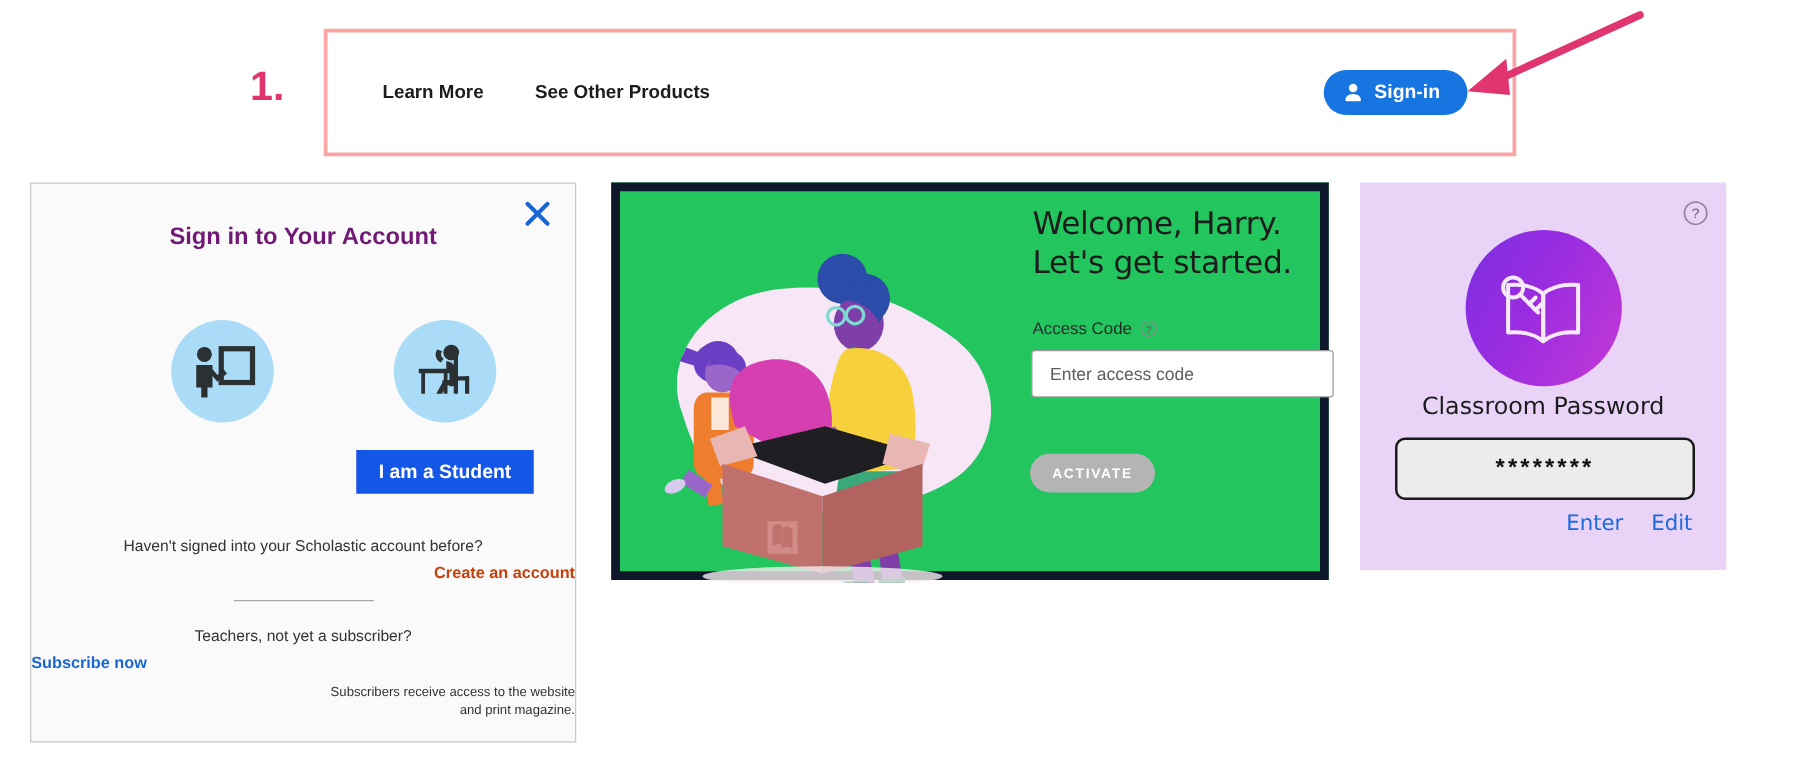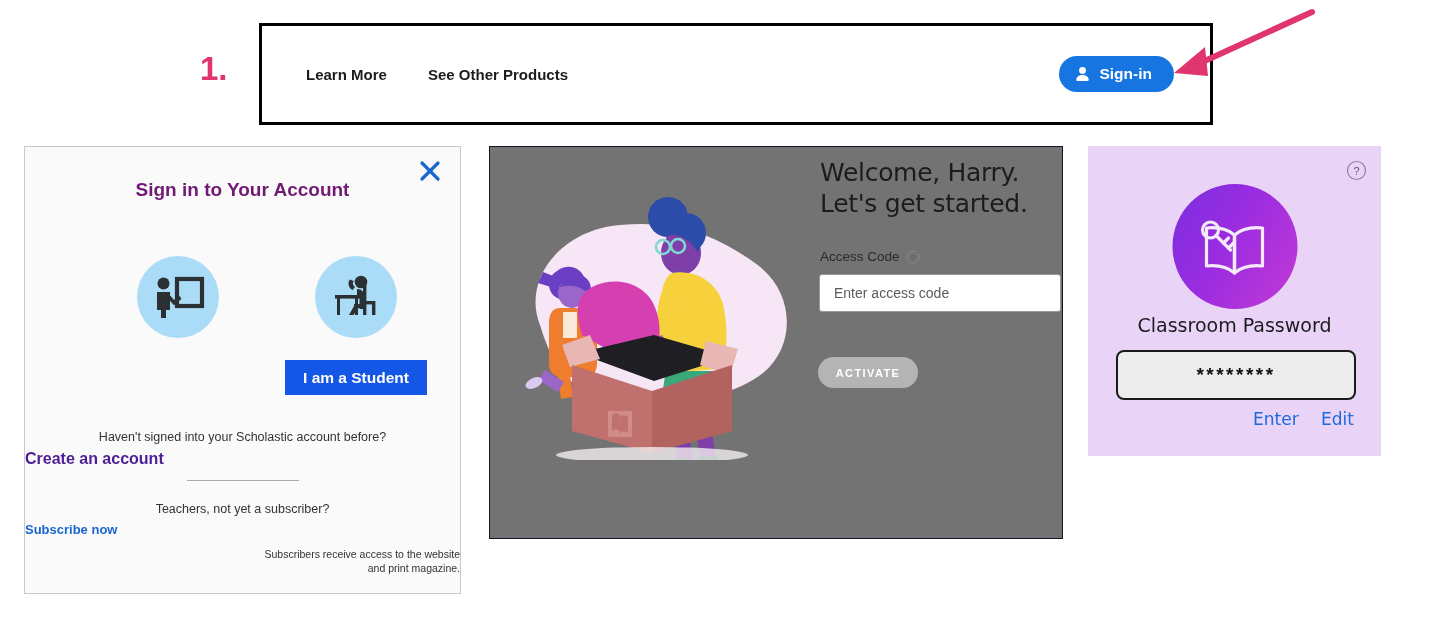--- a/index.html
+++ b/index.html
@@ -27,21 +27,21 @@
   #step1 { left: 200px; top: 52px; font-size: 33px; }
   #step2 { left: 55px;  top: 168px; font-size: 31px; }
   #step3 { left: 522px; top: 166px; font-size: 31px; }
   #step4 { left: 1113px; top: 164px; font-size: 31px; }
 
   
   #panel1 {
     position: absolute;
     left: 259px; top: 23px;
     width: 954px; height: 102px;
-    border: 3px solid #000000;
+    border: 3px solid #fca5a5;
     background: #ffffff;
     box-sizing: border-box;
   }
   #nav-inner {
     position: absolute;
     left: 0; top: 0; right: 0; bottom: 0;
     display: flex;
     align-items: center;
   }
   .nav-link {
@@ -140,24 +140,24 @@
   #no-account-text {
     position: absolute;
     left: 0; right: 0; top: 283px;
     text-align: center;
     font-size: 12.5px;
     color: #333333;
   }
   #create-account-link {
     position: absolute;
     left: 0; right: 0; top: 303px;
-    text-align: left;
-    font-size: 16px;
-    font-weight: bold;
-    color: #4c1d95;
+    text-align: right;
+    font-size: 13px;
+    font-weight: bold;
+    color: #c2410c;
     cursor: pointer;
   }
   #panel2-divider {
     position: absolute;
     left: 50%; top: 333px;
     transform: translateX(-50%);
     width: 112px;
     height: 1px;
     background: #a9a9a9;
   }
@@ -182,23 +182,23 @@
     text-align: right;
     font-size: 10.5px;
     line-height: 1.35;
     color: #333333;
   }
 
   
   #panel3 {
     position: absolute;
     left: 489px; top: 146px;
-    width: 574px; height: 393px;
-    background: #737373;
-    border: 1px solid #0f172a;
+    width: 574px; height: 318px;
+    background: #22c55e;
+    border: 7px solid #0f172a;
     box-sizing: border-box;
   }
   #welcome-heading {
     position: absolute;
     left: 330px; top: 11px;
     font-size: 25px;
     line-height: 1.22;
     color: #1c1c1c;
     font-family: "DejaVu Sans", sans-serif;
     white-space: pre-line;

